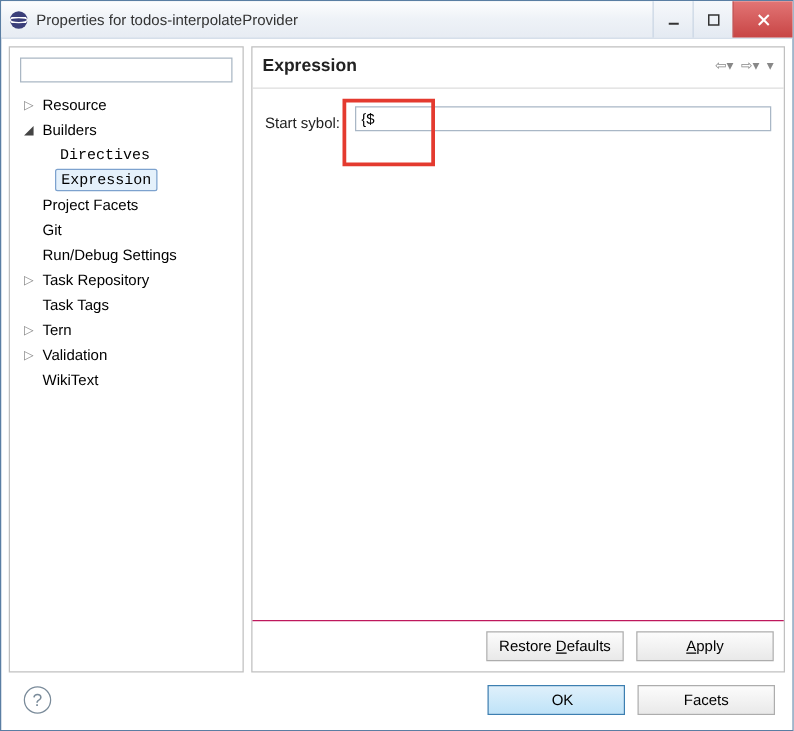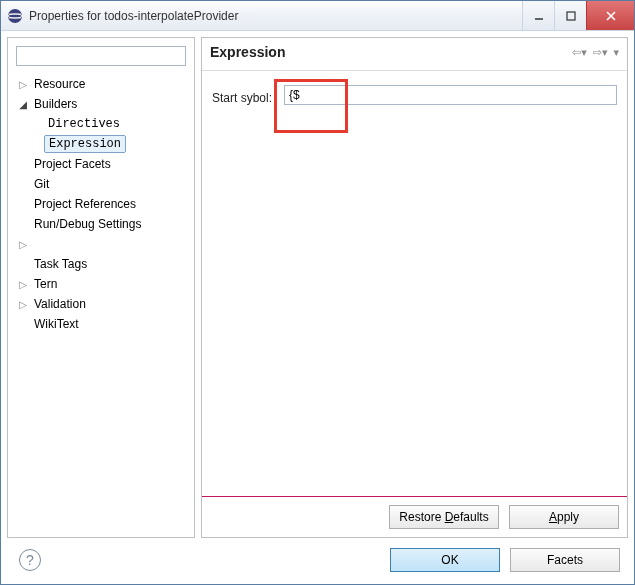--- a/index.html
+++ b/index.html
@@ -257,28 +257,25 @@
             <div class="tree-item">
               <span class="arrow"></span>
               <span class="label">Project Facets</span>
             </div>
             <div class="tree-item">
               <span class="arrow"></span>
               <span class="label">Git</span>
             </div>
             <div class="tree-item">
               <span class="arrow"></span>
-              <span class="label">Project References</span>
-            </div>
-            <div class="tree-item">
-              <span class="arrow"></span>
               <span class="label">Run/Debug Settings</span>
             </div>
             <div class="tree-item">
               <span class="arrow">▷</span>
+              <span class="label">Task Repository</span>
             </div>
             <div class="tree-item">
               <span class="arrow"></span>
               <span class="label">Task Tags</span>
             </div>
             <div class="tree-item">
               <span class="arrow">▷</span>
               <span class="label">Tern</span>
             </div>
             <div class="tree-item">

